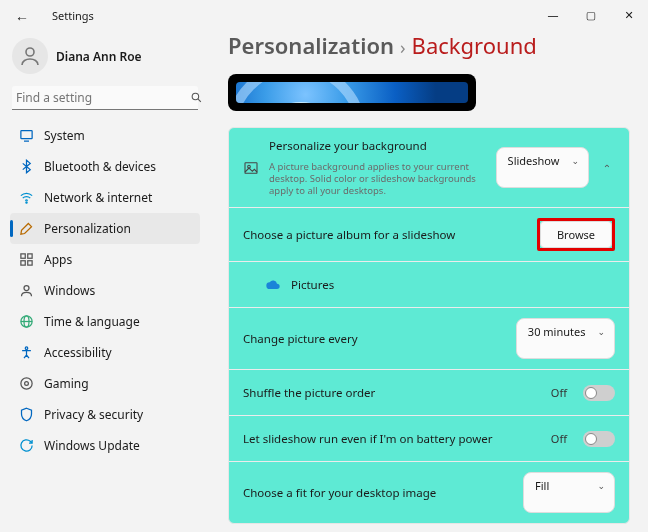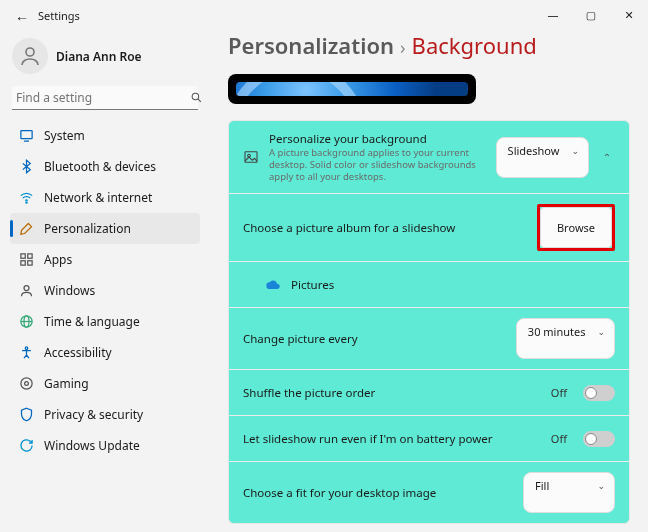--- a/index.html
+++ b/index.html
@@ -1,20 +1,20 @@
 <!DOCTYPE html>
 <html><head>
 <meta charset="utf-8">
 <style>
 *{margin:0;padding:0;box-sizing:border-box;font-family:"Segoe UI",system-ui,sans-serif;-webkit-font-smoothing:antialiased}
 body{width:648px;height:532px;background:#f3f3f3;overflow:hidden;color:#1a1a1a;font-size:12px}
 .window{display:flex;flex-direction:column;height:100%}
 .titlebar{display:flex;align-items:center;height:30px;padding-left:8px}
 .titlebar .back{width:28px;text-align:center;font-size:14px;cursor:pointer}
-.titlebar .title{font-size:11px;margin-left:2px}
+.titlebar .title{font-size:11px;margin-left:16px}
 .win-controls{margin-left:auto;display:flex}
 .win-controls div{width:38px;text-align:center;font-size:11px;cursor:pointer;line-height:30px}
 .body{display:flex;flex:1;min-height:0}
 .sidebar{width:210px;padding:4px 10px 8px 10px;display:flex;flex-direction:column;gap:2px}
 .user{display:flex;align-items:center;gap:8px;padding:4px 2px 8px 2px}
 .avatar{width:36px;height:36px;border-radius:50%;background:#e6e6e6;display:flex;align-items:center;justify-content:center}
 .user-name{font-size:12px;font-weight:600}
 .user-email{font-size:10px;color:#888}
 .search{display:flex;align-items:center;border-bottom:1px solid #777;padding:3px 6px 3px 4px;margin:2px 2px 8px 2px;background:#fafafa;border-radius:3px 3px 0 0}
 .search input{flex:1;border:none;background:transparent;font-size:12px;outline:none}
@@ -31,26 +31,26 @@
 .preview{width:248px;height:158px;background:#000;border-radius:8px;padding:8px;margin-bottom:16px}
 .screen{width:100%;height:100%;border-radius:4px;background:radial-gradient(circle at 30% 60%,#7cc3ff 0%,#3a9ce8 25%,#0a5fc4 55%,#053d84 80%);position:relative;overflow:hidden}
 .swirl{position:absolute;border-radius:50%;border:3px solid rgba(220,240,255,.8)}
 .s1{width:140px;height:140px;top:-20px;left:-10px;border-width:10px;border-color:rgba(180,220,255,.6)}
 .s2{width:90px;height:90px;top:20px;left:20px;border-width:8px;border-color:rgba(220,245,255,.8)}
 .card{position:absolute;right:14px;top:54px;width:76px;height:58px;background:#eef3f9;border-radius:3px;box-shadow:0 2px 6px rgba(0,0,0,.25);padding:8px 8px}
 .panel{background:#5eead4;border:1px solid #e6e6e6;border-radius:6px;display:flex;flex-direction:column}
 .row{display:flex;align-items:center;padding:10px 14px;border-bottom:1px solid #ececec;gap:10px;min-height:46px}
 .row:last-child{border-bottom:none}
 .row .text{flex:1;font-size:11.5px}
-.row .sub{font-size:9.5px;color:#6b6b6b;line-height:1.25;margin-top:1px;max-width:260px}
+.row .sub{font-size:9.5px;color:#6b6b6b;line-height:1.25;margin-top:8px;max-width:260px}
 .select{display:flex;align-items:center;gap:12px;background:#fbfbfb;border:1px solid #ddd;border-radius:8px;padding:5px 9px 19px 11px;font-size:11px;cursor:pointer;min-width:92px;justify-content:space-between}
 .chev{font-size:9px;color:#555}
 .expand{font-size:10px;color:#555;width:16px;text-align:center;cursor:pointer}
 .browse-wrap{border:3px solid #e30000;border-radius:2px;padding:0}
-.browse{background:#fbfbfb;border:1px solid #ddd;border-radius:4px;padding:12px 16px;font-size:11px;cursor:pointer}
+.browse{background:#fbfbfb;border:1px solid #ddd;border-radius:4px;padding:5px 16px;font-size:11px;cursor:pointer}
 .album{padding-left:36px}
 .cloud{width:22px;height:14px}
 .toggle{width:32px;height:16px;background:#cfcfcf;border-radius:8px;position:relative;cursor:pointer}
 .toggle::after{content:"";position:absolute;width:10px;height:10px;background:#fff;border:1px solid #888;border-radius:50%;top:2px;left:2px}
 .offlbl{font-size:11px;color:#333;margin-right:6px}
 .ico{width:16px;height:16px;display:flex;align-items:center;justify-content:center}
 </style>
 </head>
 <body>
 

